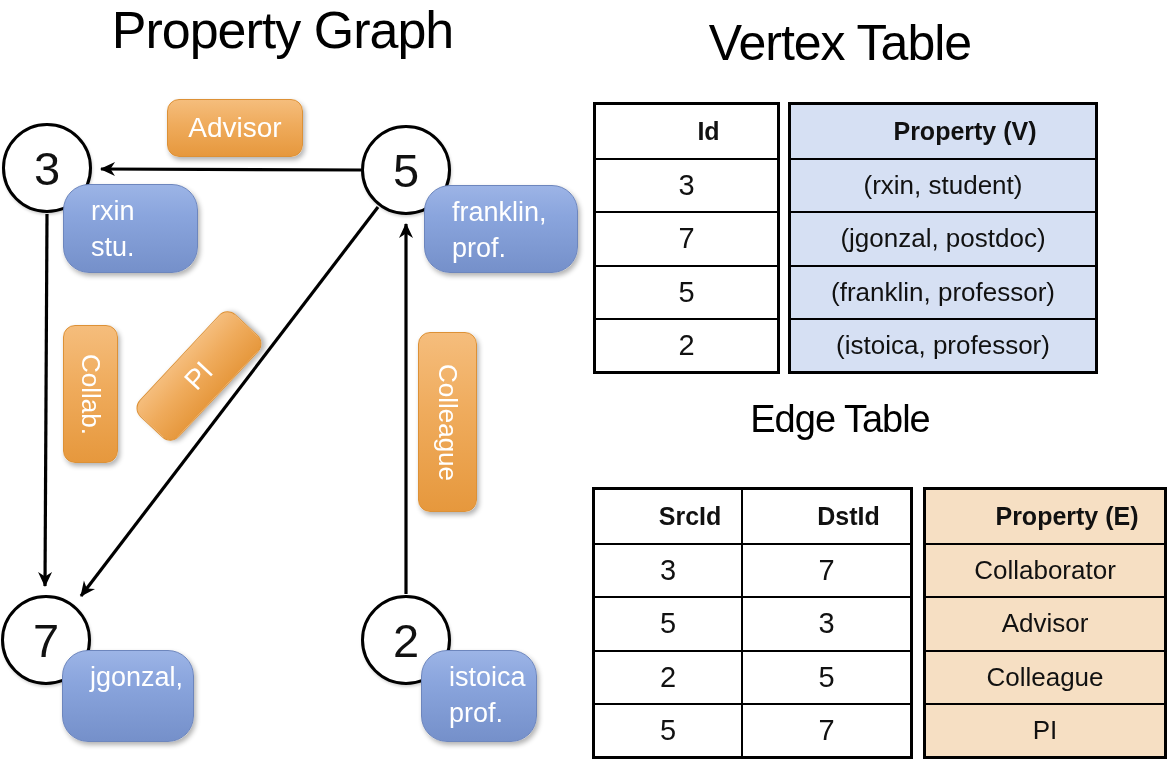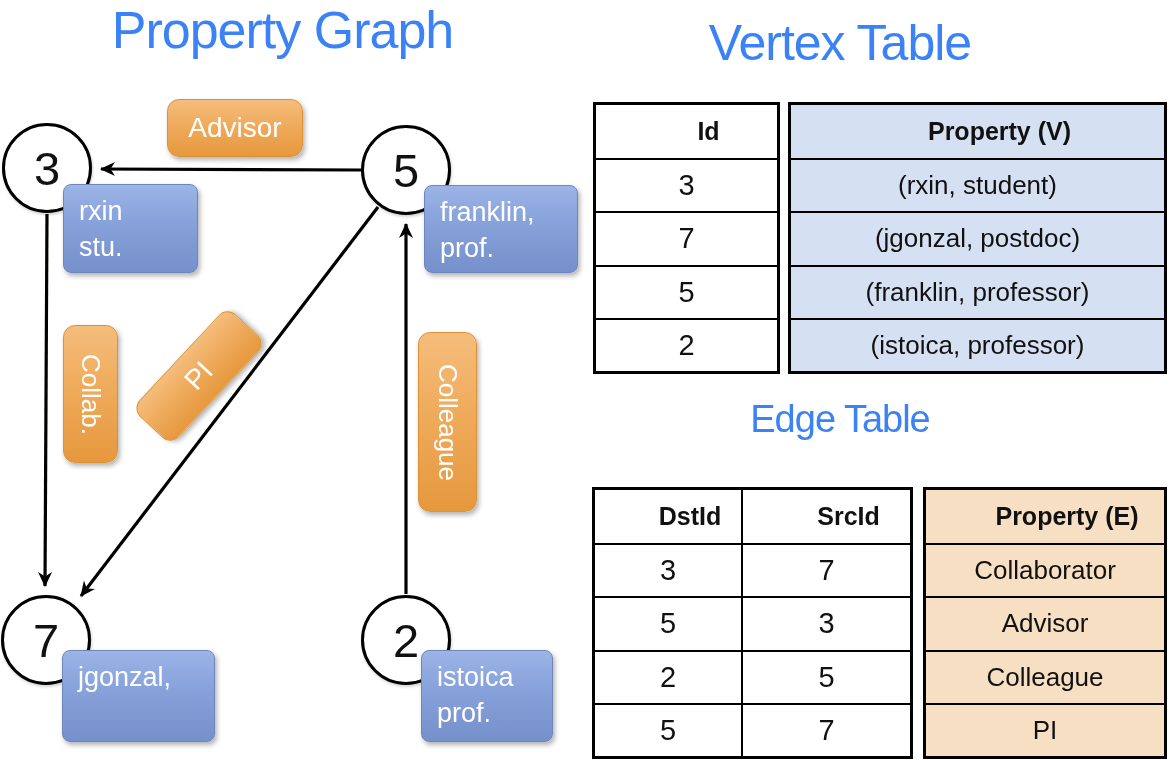--- a/index.html
+++ b/index.html
@@ -1,67 +1,67 @@
 <!DOCTYPE html>
 <html><head>
 <meta charset="utf-8">
 <style>
   * { box-sizing: border-box; margin: 0; padding: 0; }
   html,body { background:#ffffff; }
   body { font-family: "Liberation Sans", "DejaVu Sans", sans-serif; color:#111; }
   .stage { position:relative; width:1170px; height:760px; background:#fff; overflow:hidden; }
 
   
-  .title { position:absolute; font-weight:300; letter-spacing:-1px; text-align:center; color:#3b82f6; }
+  .title { position:absolute; font-weight:300; letter-spacing:-1px; text-align:center; color:#000000; }
   #title-graph  { left:0;   top:10;  width:565px; font-size:52px; }
   #title-vertex { left:575px; top:14px; width:530px; font-size:50px;text-align:center; }
   #title-edge   { left:575px; top:398px; width:530px; font-size:38px; }
 
   
   #edges { position:absolute; left:0; top:0; }
 
   
   .node { position:absolute; width:90px; height:90px; border:3.5px solid #000; border-radius:50%;
           background:#fff; display:flex; align-items:center; justify-content:center;
           font-size:47px; font-weight:300; box-shadow:1px 2px 3px rgba(0,0,0,0.18); }
   #node-3 { left:2px;   top:123px; }
   #node-5 { left:361px; top:125px; }
   #node-7 { left:1px;   top:595px; }
   #node-2 { left:361px; top:595px; }
 
   
-  .vprop { position:absolute; border-radius:8px; color:#fff; font-size:27px; font-weight:300;
-           line-height:1.32; padding:9px 8px 8px 15px;
+  .vprop { position:absolute; border-radius:26px; color:#fff; font-size:27px; font-weight:300;
+           line-height:1.32; padding:9px 8px 8px 27px;
            background:linear-gradient(180deg,#9cb4e6 0%, #8aa5dd 35%, #7590ca 100%);
            border:1.5px solid #6d86bd; box-shadow:2px 3px 5px rgba(0,0,0,0.30); }
   #vprop-rxin     { left:63px;  top:184px; width:135px; height:89px; }
   #vprop-franklin { left:424px; top:185px; width:154px; height:88px; }
-  #vprop-jgonzal  { left:62px;  top:650px; width:153px; height:92px; }
-  #vprop-istoica  { left:421px; top:650px; width:132px; height:92px; }
+  #vprop-jgonzal  { left:62px;  top:650px; width:132px; height:92px; }
+  #vprop-istoica  { left:421px; top:650px; width:116px; height:92px; }
 
   
   .elabel { position:absolute; border-radius:12px; color:#fff; font-weight:300;
             background:linear-gradient(180deg,#f5bd7c 0%, #efab5c 45%, #e6983d 100%);
             border:1.5px solid #dd9136; box-shadow:2px 3px 5px rgba(0,0,0,0.30);
             display:flex; align-items:center; justify-content:center; }
   #elabel-advisor   { left:167px; top:99px;  width:136px; height:58px; font-size:28px; }
   #elabel-collab    { left:63px;  top:325px; width:55px;  height:138px; font-size:26px; }
   #elabel-pi        { left:129px; top:349px; width:140px; height:54px;  font-size:28px; transform:rotate(-47deg); }
   #elabel-colleague { left:418px; top:332px; width:59px;  height:180px; font-size:26px; }
   .vtext { transform:rotate(90deg); white-space:nowrap; }
 
   
   .tcol { position:absolute; border:3px solid #000; display:grid; grid-template-rows:repeat(5,1fr); background:#fff; }
   .tcell { display:flex; align-items:center; justify-content:center;
            font-size:29px; font-weight:300; border-top:2px solid #000; }
   .tcell.text { font-size:26px; }
   .th { font-weight:700; font-size:25px; letter-spacing:0;padding-left:44px; }
 
   #vt-id   { left:593px; top:102px; width:187px; height:272px; }
-  #vt-prop { left:788px; top:102px; width:379px; height:272px; background:#d6e0f3; }
+  #vt-prop { left:788px; top:102px; width:310px; height:272px; background:#d6e0f3; }
   #vt-id .tcell:first-child, #vt-prop .tcell:first-child { border-top:none; }
 
   #et-left { left:592px; top:487px; width:321px; height:272px;
              grid-template-columns:148px 1fr; }
   #et-left .tcell:nth-child(odd) { border-right:2px solid #000; }
   #et-left .tcell:nth-child(-n+2) { border-top:none; }
   #et-prop { left:923px; top:487px; width:244px; height:272px; background:#f6dfc3; }
   #et-prop .tcell:first-child { border-top:none; }
 </style>
 </head>
@@ -129,22 +129,22 @@
 
   <div id="vt-prop" class="tcol">
     <div class="tcell th">Property (V)</div>
     <div class="tcell text">(rxin, student)</div>
     <div class="tcell text">(jgonzal, postdoc)</div>
     <div class="tcell text">(franklin, professor)</div>
     <div class="tcell text">(istoica, professor)</div>
   </div>
 
   <div id="et-left" class="tcol">
+    <div class="tcell th">SrcId</div>
     <div class="tcell th">DstId</div>
-    <div class="tcell th">SrcId</div>
     <div class="tcell">3</div>
     <div class="tcell">7</div>
     <div class="tcell">5</div>
     <div class="tcell">3</div>
     <div class="tcell">2</div>
     <div class="tcell">5</div>
     <div class="tcell">5</div>
     <div class="tcell">7</div>
   </div>
 

